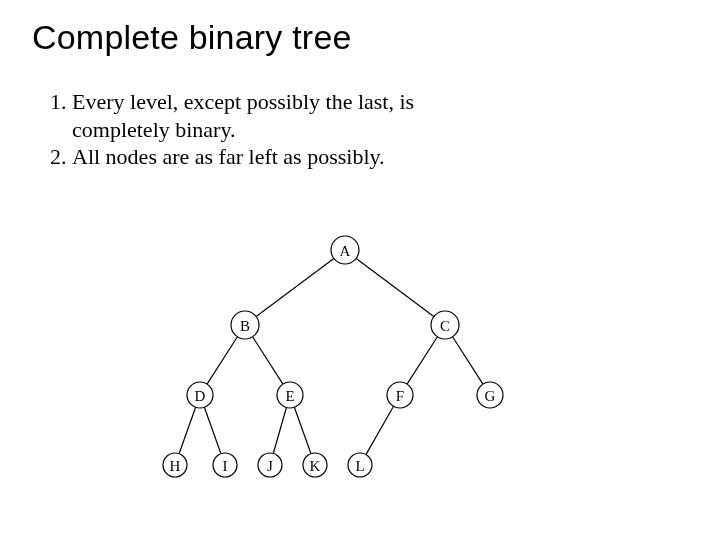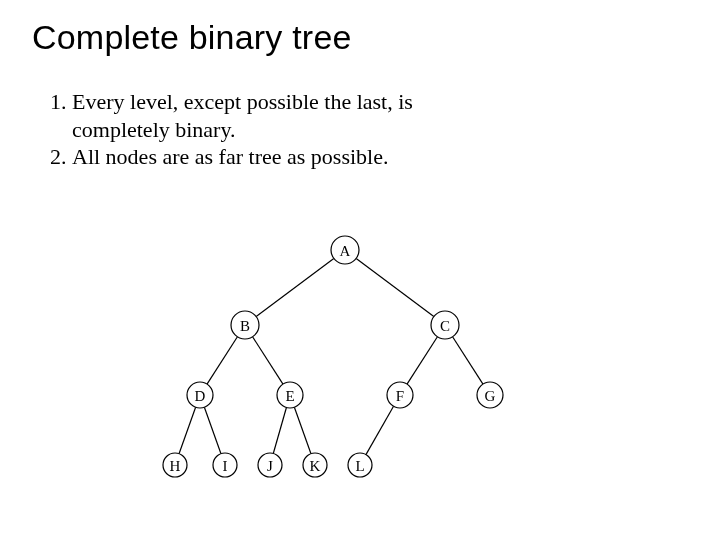--- a/index.html
+++ b/index.html
@@ -65,29 +65,29 @@
 </head>
 <body>
 
 <div class="slide">
 
   <div class="title">Complete binary tree</div>
 
   <div class="body-text">
     <div class="row">
       <span class="num">1.</span>
-      <span>Every level, except possible the last, is</span>
+      <span>Every level, except possibly the last, is</span>
     </div>
     <div class="row">
       <span class="num"></span>
       <span>completely binary.</span>
     </div>
     <div class="row">
       <span class="num">2.</span>
-      <span>All nodes are as far tree as possible.</span>
+      <span>All nodes are as far left as possibly.</span>
     </div>
   </div>
 
   <div class="diagram">
     <svg id="tree-svg" width="400" height="280">
         <line x1="198.8" y1="38.4" x2="121.2" y2="96.6"></line>
         <line x1="221.2" y1="38.4" x2="298.8" y2="96.6"></line>
         <line x1="102.42939372161102" y1="116.77649865527175" x2="72.02984868707549" y2="164.0646798201048"></line>
         <line x1="117.57060627838898" y1="116.77649865527175" x2="147.97015131292451" y2="164.0646798201048"></line>
         <line x1="302.429393721611" y1="116.77649865527175" x2="272.02984868707546" y2="164.0646798201048"></line>

